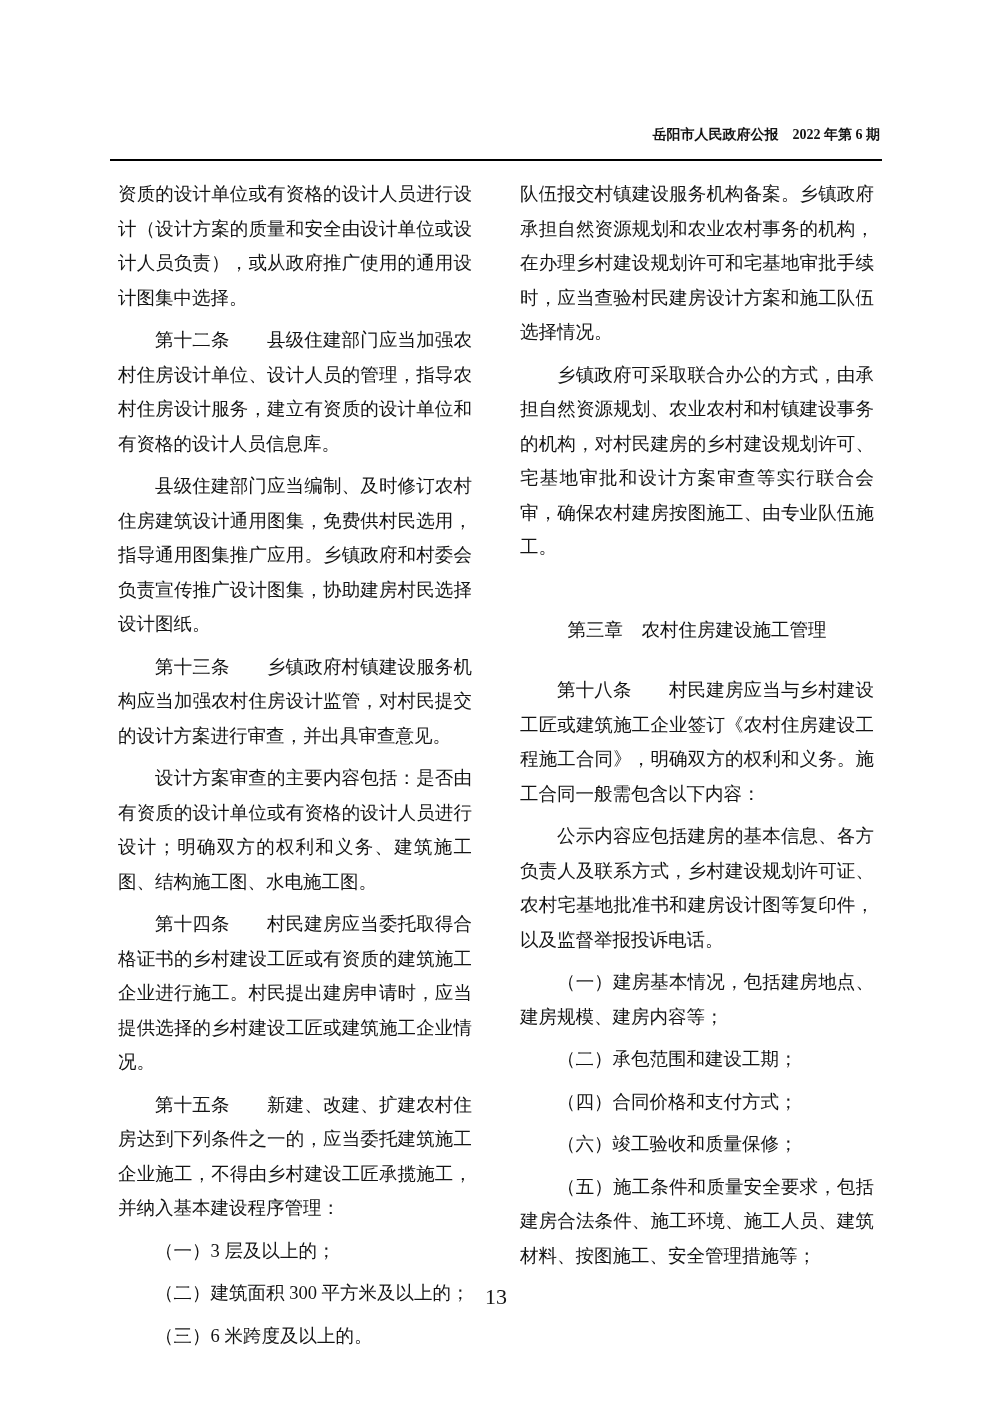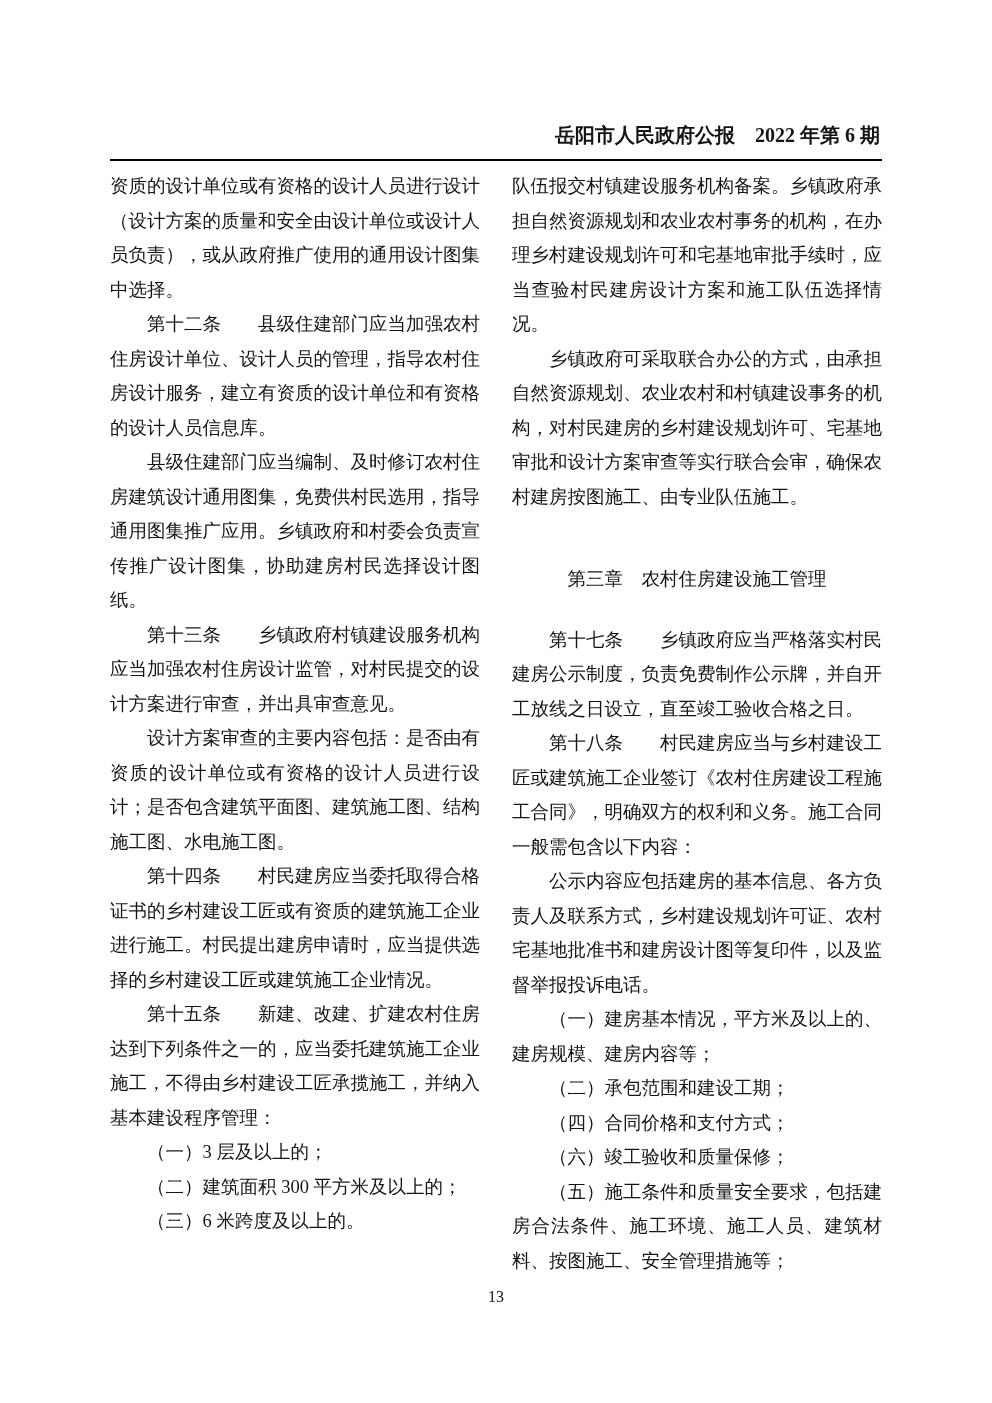--- a/index.html
+++ b/index.html
@@ -18,88 +18,87 @@
     overflow: hidden;
   }
   .content {
     position: absolute;
     left: 110px;
     right: 110px;
     top: 122px;
   }
   .masthead {
     text-align: right;
-    font-size: 20px;
+    font-size: 14px;
     line-height: 26px;
     font-weight: bold;
     padding-bottom: 11px;
     padding-right: 2px;
     border-bottom: 2px solid #000;
     white-space: nowrap;
   }
   .columns {
     display: flex;
     gap: 32px;
     margin-top: 8px;
   }
   .col {
     width: 370px;
     font-size: 18.5px;
     line-height: 34.5px;
     text-align: justify;
   }
   .col p {
-    margin: 0;
+    margin: 8px;
     text-indent: 2em;
   }
   .col p.cont {
     text-indent: 0;
   }
   .col p.chapter {
     text-indent: 0;
     text-align: center;
     margin: 48px 0 26px 0;
   }
   .page-number {
     position: absolute;
     left: 0;
     right: 0;
     bottom: 96px;
     text-align: center;
-    font-size: 16px;
+    font-size: 22px;
     line-height: 20px;
   }
 </style>
 </head>
 <body>
 
 <div class="page">
   <div class="content">
     <div class="masthead">岳阳市人民政府公报　2022 年第 6 期</div>
     <div class="columns">
       <div class="col">
           <p class="cont">资质的设计单位或有资格的设计人员进行设计（设计方案的质量和安全由设计单位或设计人员负责），或从政府推广使用的通用设计图集中选择。</p>
           <p>第十二条　　县级住建部门应当加强农村住房设计单位、设计人员的管理，指导农村住房设计服务，建立有资质的设计单位和有资格的设计人员信息库。</p>
           <p>县级住建部门应当编制、及时修订农村住房建筑设计通用图集，免费供村民选用，指导通用图集推广应用。乡镇政府和村委会负责宣传推广设计图集，协助建房村民选择设计图纸。</p>
           <p>第十三条　　乡镇政府村镇建设服务机构应当加强农村住房设计监管，对村民提交的设计方案进行审查，并出具审查意见。</p>
-          <p>设计方案审查的主要内容包括：是否由有资质的设计单位或有资格的设计人员进行设计；是否包含建筑平面图、建筑施工图、结构施工图、水电施工图。</p>
+          <p>设计方案审查的主要内容包括：是否由有资质的设计单位或有资格的设计人员进行设计；明确双方的权利和义务、建筑施工图、结构施工图、水电施工图。</p>
           <p>第十四条　　村民建房应当委托取得合格证书的乡村建设工匠或有资质的建筑施工企业进行施工。村民提出建房申请时，应当提供选择的乡村建设工匠或建筑施工企业情况。</p>
           <p>第十五条　　新建、改建、扩建农村住房达到下列条件之一的，应当委托建筑施工企业施工，不得由乡村建设工匠承揽施工，并纳入基本建设程序管理：</p>
           <p>（一）3 层及以上的；</p>
           <p>（二）建筑面积 300 平方米及以上的；</p>
           <p>（三）6 米跨度及以上的。</p>
         </div>
       <div class="col">
           <p class="cont">队伍报交村镇建设服务机构备案。乡镇政府承担自然资源规划和农业农村事务的机构，在办理乡村建设规划许可和宅基地审批手续时，应当查验村民建房设计方案和施工队伍选择情况。</p>
           <p>乡镇政府可采取联合办公的方式，由承担自然资源规划、农业农村和村镇建设事务的机构，对村民建房的乡村建设规划许可、宅基地审批和设计方案审查等实行联合会审，确保农村建房按图施工、由专业队伍施工。</p>
           <p class="chapter">第三章　农村住房建设施工管理</p>
-          <p>第十七条　　乡镇政府应当严格落实村民建房公示制度，负责免费制作公示牌，并自开工放线之日设立，直至竣工验收合格之日。</p>
           <p>第十八条　　村民建房应当与乡村建设工匠或建筑施工企业签订《农村住房建设工程施工合同》，明确双方的权利和义务。施工合同一般需包含以下内容：</p>
           <p>公示内容应包括建房的基本信息、各方负责人及联系方式，乡村建设规划许可证、农村宅基地批准书和建房设计图等复印件，以及监督举报投诉电话。</p>
-          <p>（一）建房基本情况，平方米及以上的、建房规模、建房内容等；</p>
+          <p>（一）建房基本情况，包括建房地点、建房规模、建房内容等；</p>
           <p>（二）承包范围和建设工期；</p>
           <p>（四）合同价格和支付方式；</p>
           <p>（六）竣工验收和质量保修；</p>
           <p>（五）施工条件和质量安全要求，包括建房合法条件、施工环境、施工人员、建筑材料、按图施工、安全管理措施等；</p>
         </div>
     </div>
   </div>
   <div class="page-number">13</div>
 </div>
 

